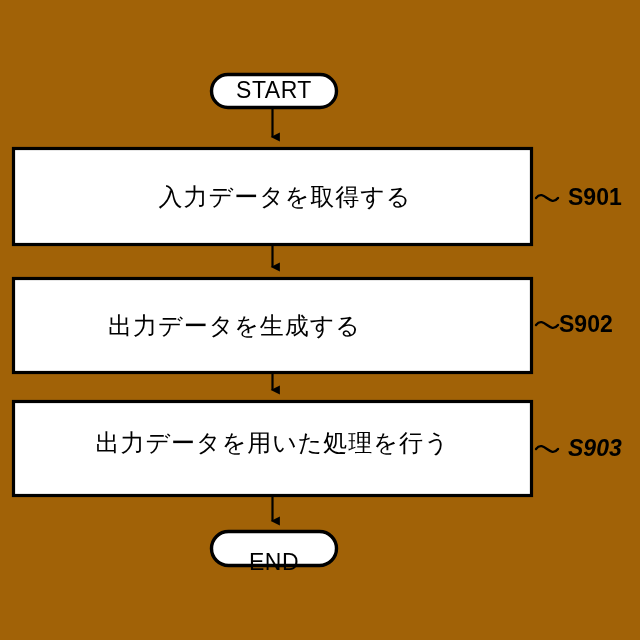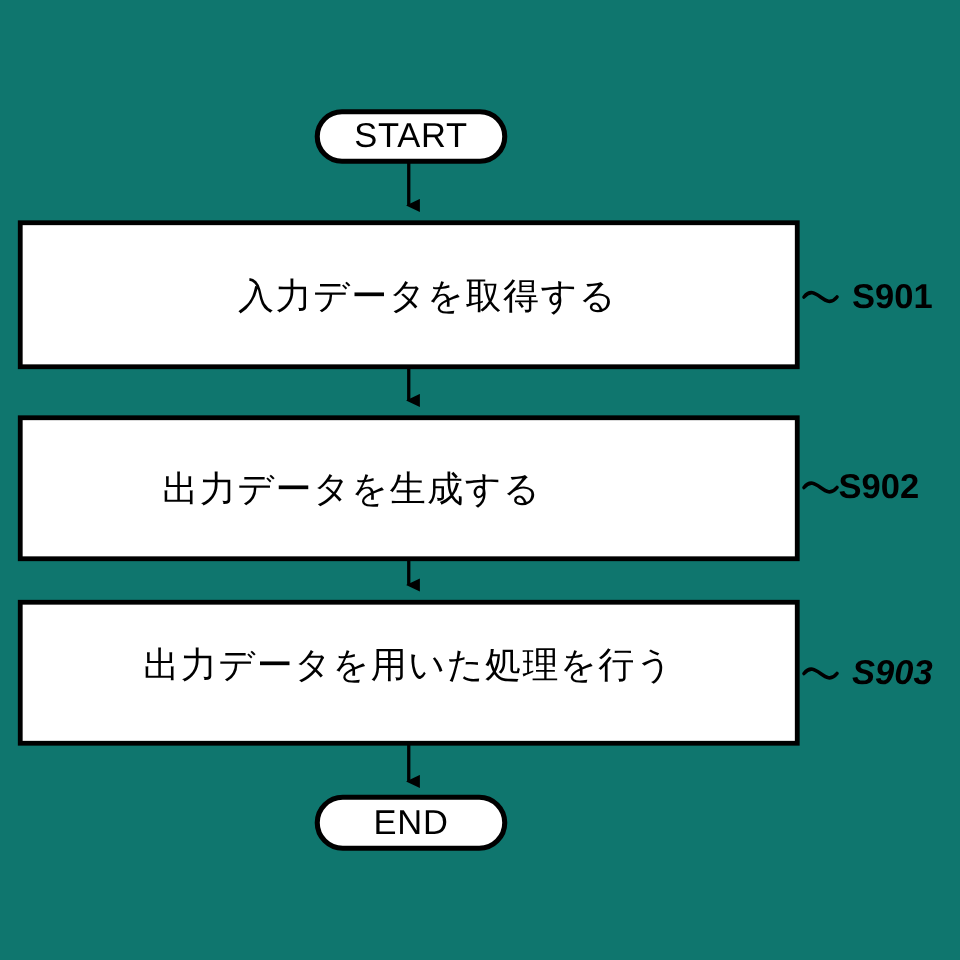--- a/index.html
+++ b/index.html
@@ -11,21 +11,21 @@
     width: 640px;
     height: 640px;
     overflow: hidden;
     font-family: "Liberation Sans", "DejaVu Sans", sans-serif;
     color: #000000;
   }
   #flowchart-canvas {
     position: relative;
     width: 640px;
     height: 640px;
-    background: #0f766e;
+    background: #a16207;
   }
   #flow-svg {
     position: absolute;
     top: 0;
     left: 0;
     width: 640px;
     height: 640px;
     display: block;
   }
 
@@ -53,21 +53,21 @@
     position: absolute;
     font-size: 23px;
     font-weight: bold;
     letter-spacing: 0px;
     white-space: nowrap;
     user-select: none;
   }
 
   
   #start-node-text   { left: 210px; top: 73px;  width: 128px; height: 35px; }
-  #end-node-text     { left: 210px; top: 530px; width: 128px; height: 37px; }
+  #end-node-text     { left: 210px; top: 544px; width: 128px; height: 37px; }
   #process-1-text    { left: 12px;  top: 147px; width: 546px; height: 99px; }
   #process-2-text    { left: 12px;  top: 277px; width: 445px; height: 97px; }
   #process-3-text    { left: 12px;  top: 400px; width: 521px; height: 85px; }
 
   #step-label-1 { left: 568px; top: 184px; }
   #step-label-2 { left: 559px; top: 311px; }
   #step-label-3 { left: 568px; top: 435px; font-style: italic; }
 </style>
 </head>
 <body>

